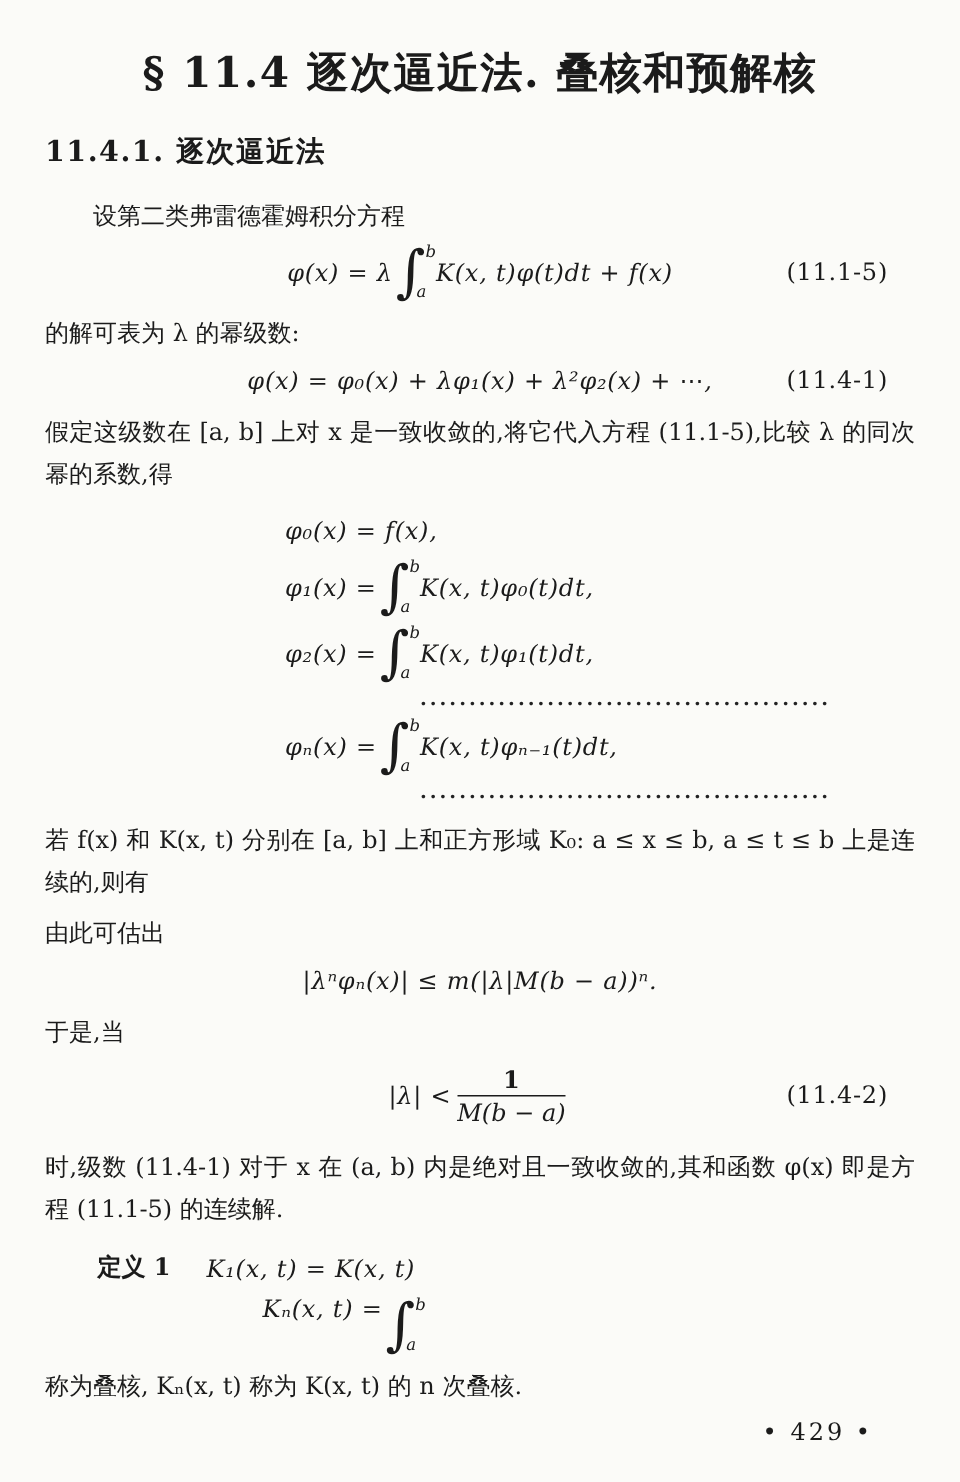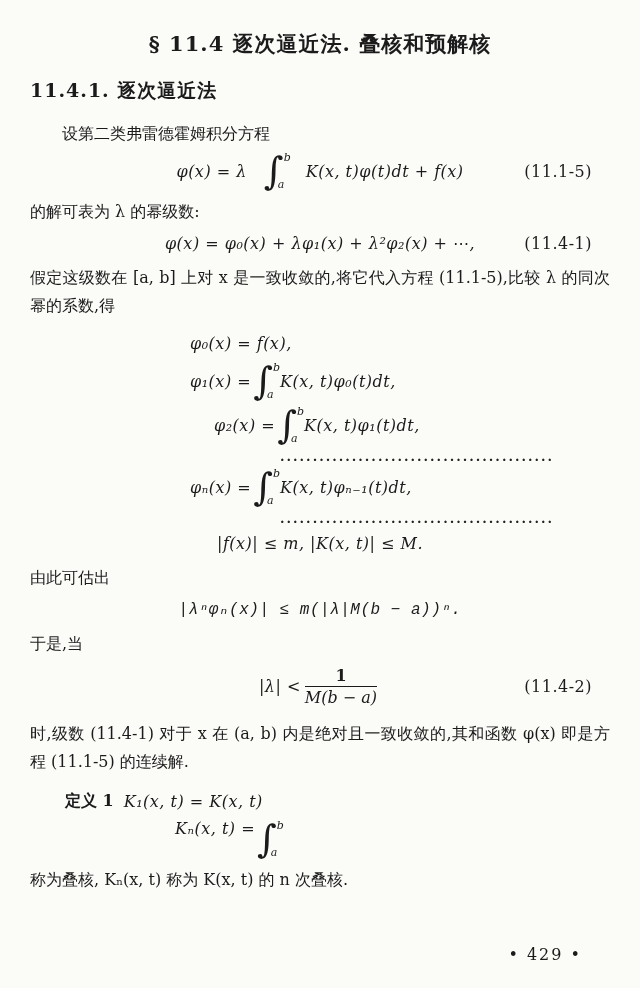--- a/index.html
+++ b/index.html
@@ -14,21 +14,21 @@
     height: 988px;
     margin: 0 auto;
     background: #fbfbf8;
     color: #1b1b1b;
     overflow: hidden;
     box-sizing: border-box;
     padding: 26px 30px 0 30px;
   }
   .title {
     text-align: center;
-    font-size: 21px;
+    font-size: 28px;
     font-weight: bold;
     letter-spacing: 1px;
     margin: 4px 0 0 0;
   }
   .sec-heading {
     font-size: 19px;
     font-weight: bold;
     margin-top: 20px;
     letter-spacing: 1px;
   }
@@ -48,21 +48,21 @@
     margin-top: 2px;
     font-size: 16px;
     white-space: nowrap;
   }
   .eq-row.tall { min-height: 42px; }
   .eq-left { justify-content: flex-start; }
   .pad160 { padding-left: 160px; }
   .pad150 { padding-left: 145px; }
   .pad35  { padding-left: 35px; }
   .eq-txt { font-style: italic; letter-spacing: 0.5px; }
-  .eq-btxt { font-style: normal; font-weight: bold; margin-right: 10px; }
+  .eq-btxt { font-style: normal; font-weight: bold; margin-right: 24px; }
   .eq-tag {
     position: absolute;
     right: 18px;
     top: 50%;
     transform: translateY(-50%);
     font-style: normal;
     font-size: 16px;
     letter-spacing: 0.5px;
   }
   .eq-int {
@@ -126,21 +126,21 @@
 
 <div class="page">
 
   <div class="title">§ 11.4  逐次逼近法. 叠核和预解核</div>
 
   <div class="sec-heading">11.4.1. 逐次逼近法</div>
 
   <div class="para indent">设第二类弗雷德霍姆积分方程</div>
 
   <div class="eq-row tall">
-    <span style="display:inline-flex;align-items:center;gap:15px;">
+    <span style="display:inline-flex;align-items:center;">
         <span class="eq-txt">φ(x) = λ</span>
         <span class="eq-int">
           <span class="int-glyph">∫</span>
           <span class="int-bounds">
             <span class="int-hi">b</span>
             <span class="int-lo">a</span>
           </span>
         </span>
         <span class="eq-txt"> K(x, t)φ(t)dt + f(x)</span>
       </span>
@@ -172,21 +172,21 @@
           <span class="int-bounds">
             <span class="int-hi">b</span>
             <span class="int-lo">a</span>
           </span>
         </span>
         <span class="eq-txt"> K(x, t)φ₀(t)dt,</span>
       </span>
   </div>
 
   <div class="eq-row eq-left pad160 tall">
-    <span style="display:inline-flex;align-items:center;margin-left:24px;">
+    <span style="display:inline-flex;align-items:center;">
         <span class="eq-txt">φ₂(x) = </span>
         <span class="eq-int">
           <span class="int-glyph">∫</span>
           <span class="int-bounds">
             <span class="int-hi">b</span>
             <span class="int-lo">a</span>
           </span>
         </span>
         <span class="eq-txt"> K(x, t)φ₁(t)dt,</span>
       </span>
@@ -203,31 +203,27 @@
             <span class="int-hi">b</span>
             <span class="int-lo">a</span>
           </span>
         </span>
         <span class="eq-txt"> K(x, t)φₙ₋₁(t)dt,</span>
       </span>
   </div>
 
   <div class="dotted-rule">..........................................</div>
 
+  <div class="para" style="margin-top:10px">若 f(x) 和 K(x, t) 分别在 [a, b] 上和正方形域 K₀: a ≤ x ≤ b, a ≤ t ≤ b 上是连续的,则有</div>
+
+
+  <div class="para">由此可估出</div>
 
   <div class="eq-row">
-    <span style="display:inline-flex;align-items:center;">
-        <span class="eq-txt">|f(x)| ≤ m,  |K(x, t)| ≤ M.</span>
-      </span>
-  </div>
-
-  <div class="para">由此可估出</div>
-
-  <div class="eq-row">
-    <span style="display:inline-flex;align-items:flex-end;font-family:Liberation Mono, monospace;">
+    <span style="display:inline-flex;align-items:flex-end;">
         <span class="eq-txt">|λⁿφₙ(x)| ≤ m(|λ|M(b − a))ⁿ.</span>
       </span>
   </div>
 
   <div class="para">于是,当</div>
 
   <div class="eq-row tall" style="min-height:52px">
     <span style="display:inline-flex;align-items:center;">
         <span class="eq-txt">|λ| &lt; </span>
         <span class="eq-frac">

